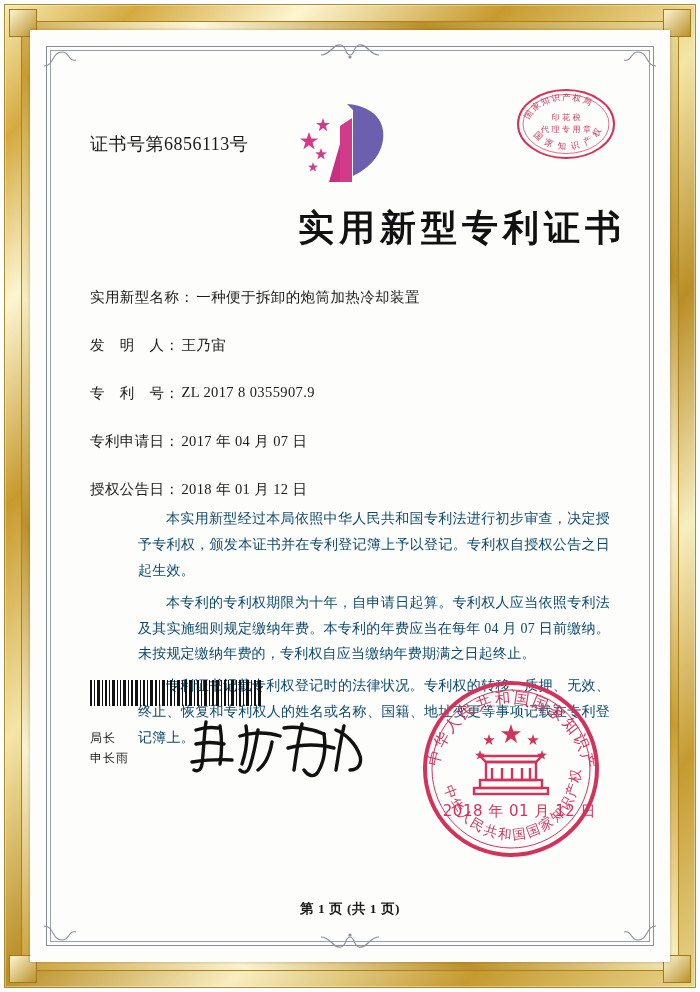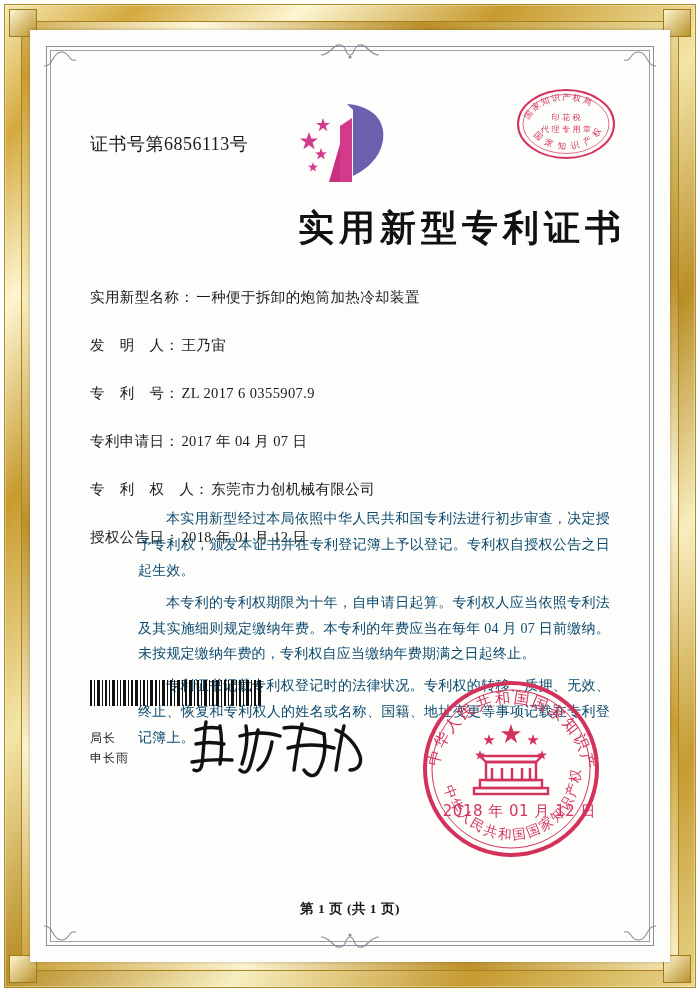--- a/index.html
+++ b/index.html
@@ -143,21 +143,21 @@
 
   
   .fields {
     position: absolute;
     left: 16px;
     right: 16px;
     top: 212px;
   }
   .field {
     display: flex;
-    align-items: center;
+    align-items: flex-start;
     font-size: 14.5px;
     color: #1a1a1a;
     margin-bottom: 29px;
     letter-spacing: 0.4px;
   }
   .field .lbl {
     white-space: pre;
     flex: 0 0 auto;
   }
   .field .val {
@@ -335,29 +335,25 @@
         <div class="field">
           <span class="lbl">实用新型名称：</span>
           <span class="val">一种便于拆卸的炮筒加热冷却装置</span>
         </div>
         <div class="field">
           <span class="lbl">发　明　人：</span>
           <span class="val">王乃宙</span>
         </div>
         <div class="field">
           <span class="lbl">专　利　号：</span>
-          <span class="val">ZL 2017 6 0355907.9</span>
+          <span class="val">ZL 2017 8 0355907.9</span>
         </div>
         <div class="field">
           <span class="lbl">专利申请日：</span>
           <span class="val">2017 年 04 月 07 日</span>
-        </div>
-        <div class="field">
-          <span class="lbl">专　利　权　人：</span>
-          <span class="val">东莞市力创机械有限公司</span>
         </div>
         <div class="field">
           <span class="lbl">授权公告日：</span>
           <span class="val">2018 年 01 月 12 日</span>
         </div>
       </div>
 
       <div class="body">
         <p>本实用新型经过本局依照中华人民共和国专利法进行初步审查，决定授予专利权，颁发本证书并在专利登记簿上予以登记。专利权自授权公告之日起生效。</p>
         <p>本专利的专利权期限为十年，自申请日起算。专利权人应当依照专利法及其实施细则规定缴纳年费。本专利的年费应当在每年 04 月 07 日前缴纳。未按规定缴纳年费的，专利权自应当缴纳年费期满之日起终止。</p>

